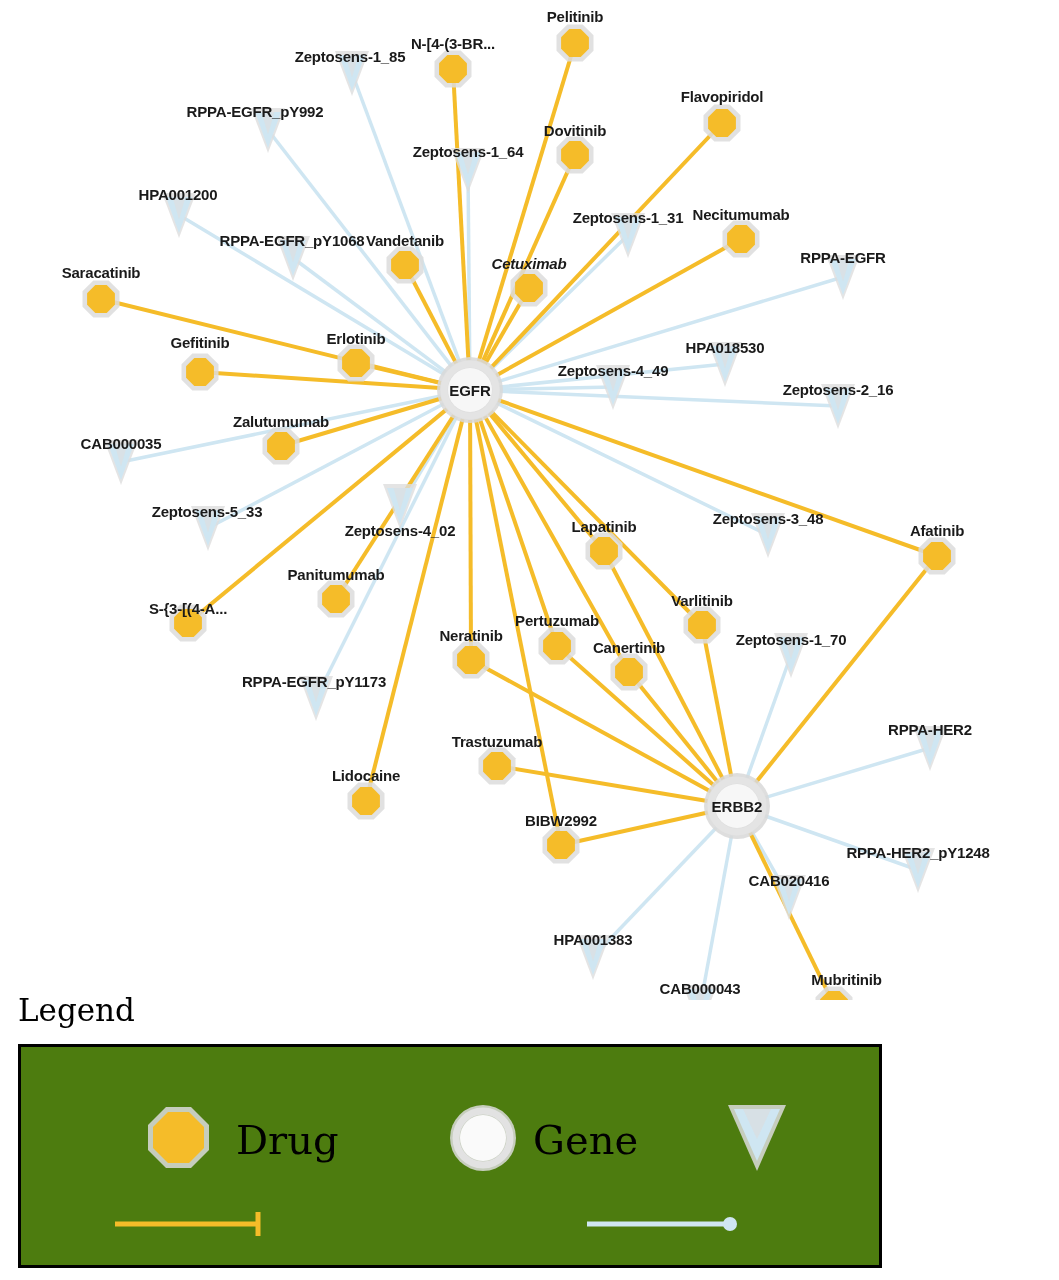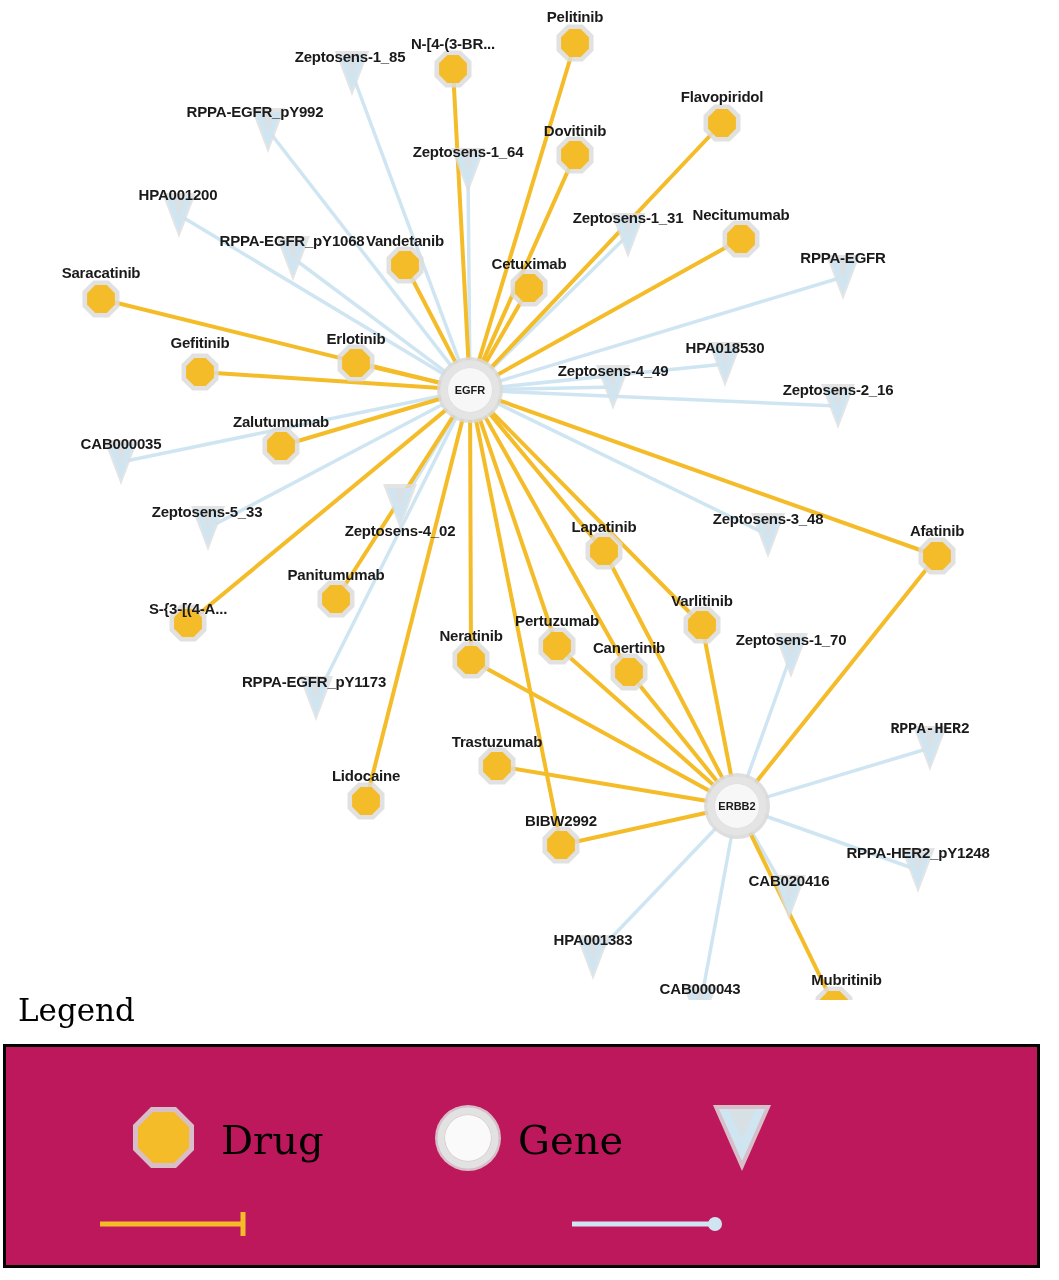--- a/index.html
+++ b/index.html
@@ -31,42 +31,42 @@
     font-weight: bold;
     font-size: 15px;
     color: #1a1a1a;
     white-space: nowrap;
     transform: translate(-50%, -50%);
     letter-spacing: -0.2px;
   }
   .gene-label {
     position: absolute;
     font-weight: bold;
-    font-size: 11px;
+    font-size: 15px;
     color: #1a1a1a;
     white-space: nowrap;
     transform: translate(-50%, -50%);
   }
   #legend-title {
     position: absolute;
     left: 18px;
     top: 992px;
     font-family: "DejaVu Serif", serif;
     font-size: 31px;
     color: #000;
   }
   #legend-box {
     position: absolute;
-    left: 3px;
+    left: 18px;
     top: 1044px;
-    width: 1037px;
+    width: 864px;
     height: 224px;
     border: 3px solid #000;
     box-sizing: border-box;
-    background: #be185d;
+    background: #4d7c0f;
   }
   .legend-text {
     position: absolute;
     font-family: "DejaVu Serif", serif;
     font-size: 40px;
     color: #000;
     white-space: nowrap;
     transform: translateY(-50%);
   }
   .legend-text.small {
@@ -347,32 +347,32 @@
       <div class="node-label" style="left: 843px; top: 257px;">RPPA-EGFR</div>
       <div class="node-label" style="left: 725px; top: 347px;">HPA018530</div>
       <div class="node-label" style="left: 613px; top: 370px;">Zeptosens-4_49</div>
       <div class="node-label" style="left: 838px; top: 389px;">Zeptosens-2_16</div>
       <div class="node-label" style="left: 121px; top: 443px;">CAB000035</div>
       <div class="node-label" style="left: 400px; top: 490px; margin-top: 40px;">Zeptosens-4_02</div>
       <div class="node-label" style="left: 207px; top: 511px;">Zeptosens-5_33</div>
       <div class="node-label" style="left: 768px; top: 518px;">Zeptosens-3_48</div>
       <div class="node-label" style="left: 791px; top: 639px;">Zeptosens-1_70</div>
       <div class="node-label" style="left: 314px; top: 681px;">RPPA-EGFR_pY1173</div>
-      <div class="node-label" style="left: 930px; top: 729px; font-family: Liberation Mono, monospace;">RPPA-HER2</div>
+      <div class="node-label" style="left: 930px; top: 729px;">RPPA-HER2</div>
       <div class="node-label" style="left: 918px; top: 852px;">RPPA-HER2_pY1248</div>
       <div class="node-label" style="left: 789px; top: 880px;">CAB020416</div>
       <div class="node-label" style="left: 593px; top: 939px;">HPA001383</div>
       <div class="node-label" style="left: 700px; top: 988px;">CAB000043</div>
       <div class="node-label" style="left: 575px; top: 16px;">Pelitinib</div>
       <div class="node-label" style="left: 453px; top: 43px;">N-[4-(3-BR...</div>
       <div class="node-label" style="left: 722px; top: 96px;">Flavopiridol</div>
       <div class="node-label" style="left: 575px; top: 130px;">Dovitinib</div>
       <div class="node-label" style="left: 741px; top: 214px;">Necitumumab</div>
       <div class="node-label" style="left: 405px; top: 240px;">Vandetanib</div>
-      <div class="node-label" style="left: 529px; top: 263px;">Cetuximab</div>
+      <div class="node-label" style="left: 529px; top: 263px; font-style: italic;">Cetuximab</div>
       <div class="node-label" style="left: 101px; top: 272px;">Saracatinib</div>
       <div class="node-label" style="left: 356px; top: 338px;">Erlotinib</div>
       <div class="node-label" style="left: 200px; top: 342px;">Gefitinib</div>
       <div class="node-label" style="left: 281px; top: 421px;">Zalutumumab</div>
       <div class="node-label" style="left: 604px; top: 526px;">Lapatinib</div>
       <div class="node-label" style="left: 937px; top: 530px;">Afatinib</div>
       <div class="node-label" style="left: 336px; top: 574px;">Panitumumab</div>
       <div class="node-label" style="left: 702px; top: 600px;">Varlitinib</div>
       <div class="node-label" style="left: 188px; top: 608px;">S-{3-[(4-A...</div>
       <div class="node-label" style="left: 557px; top: 620px;">Pertuzumab</div>

